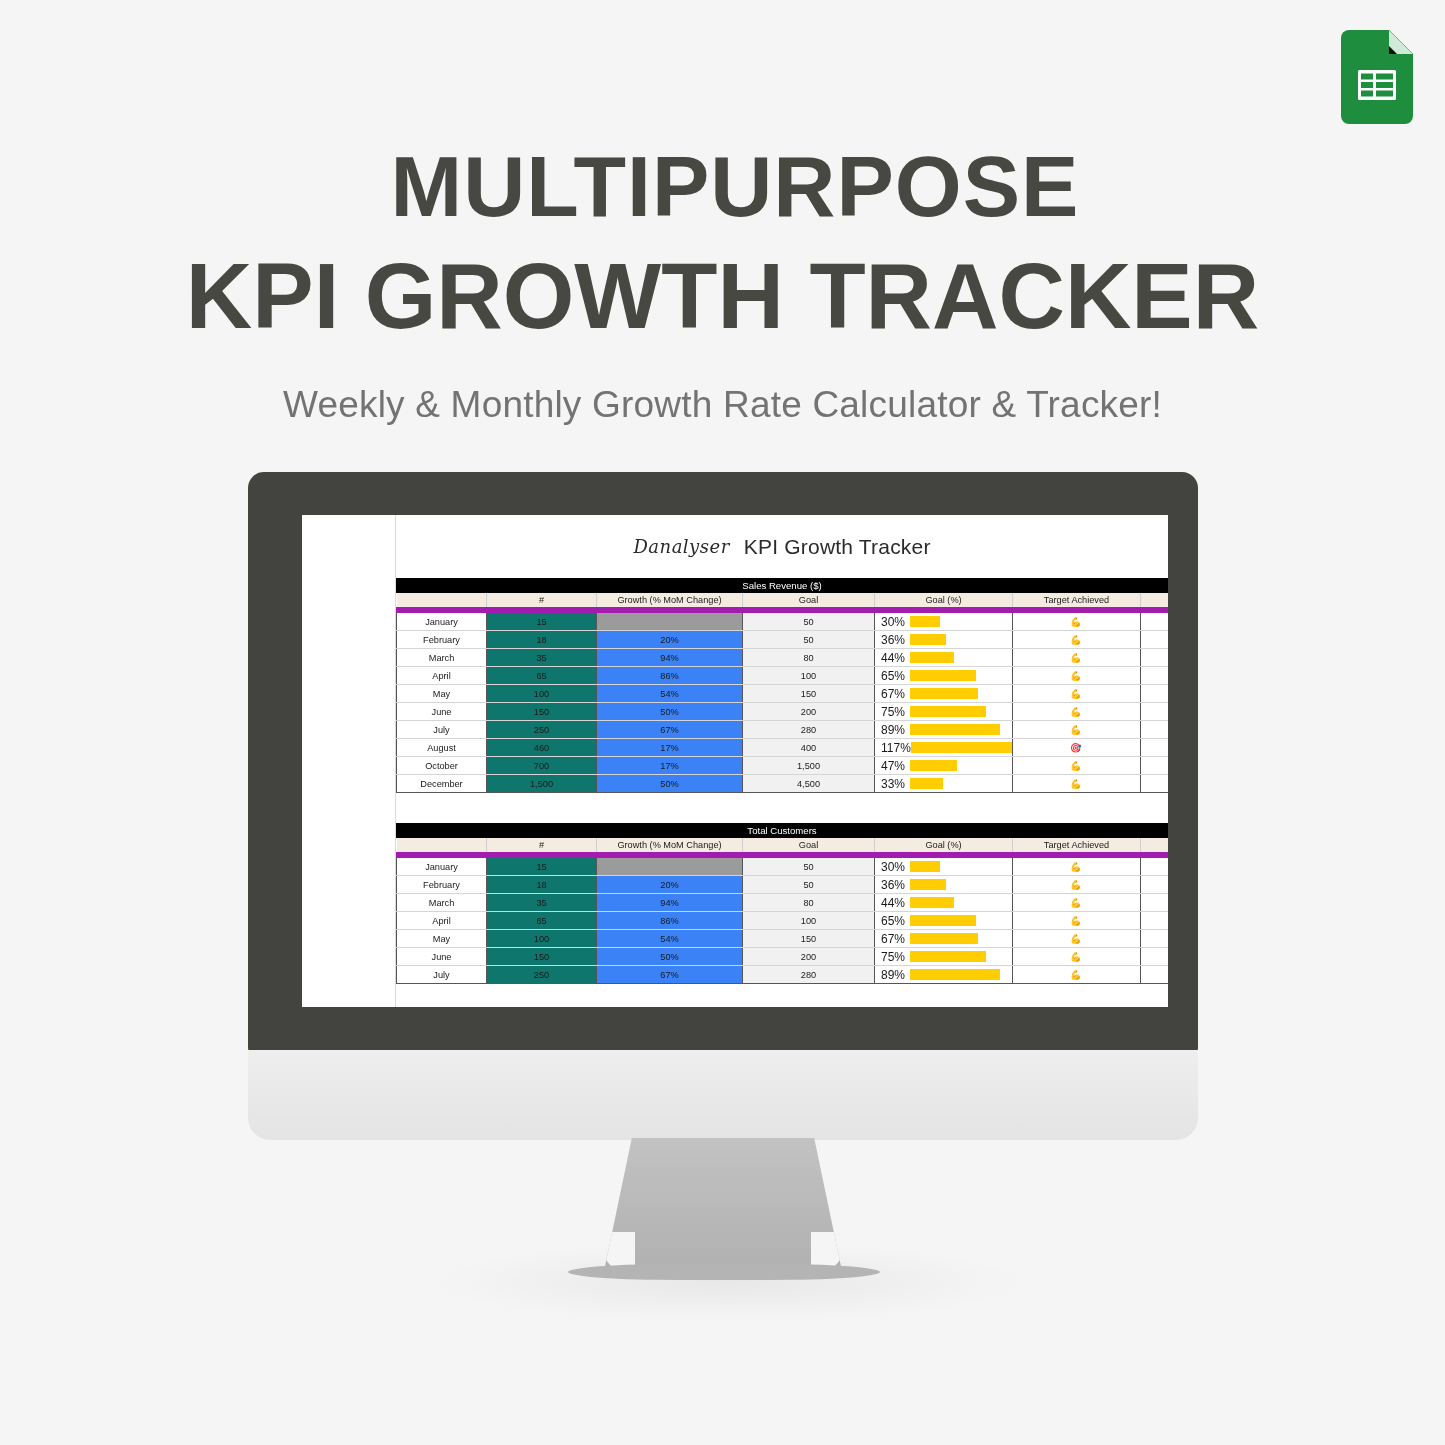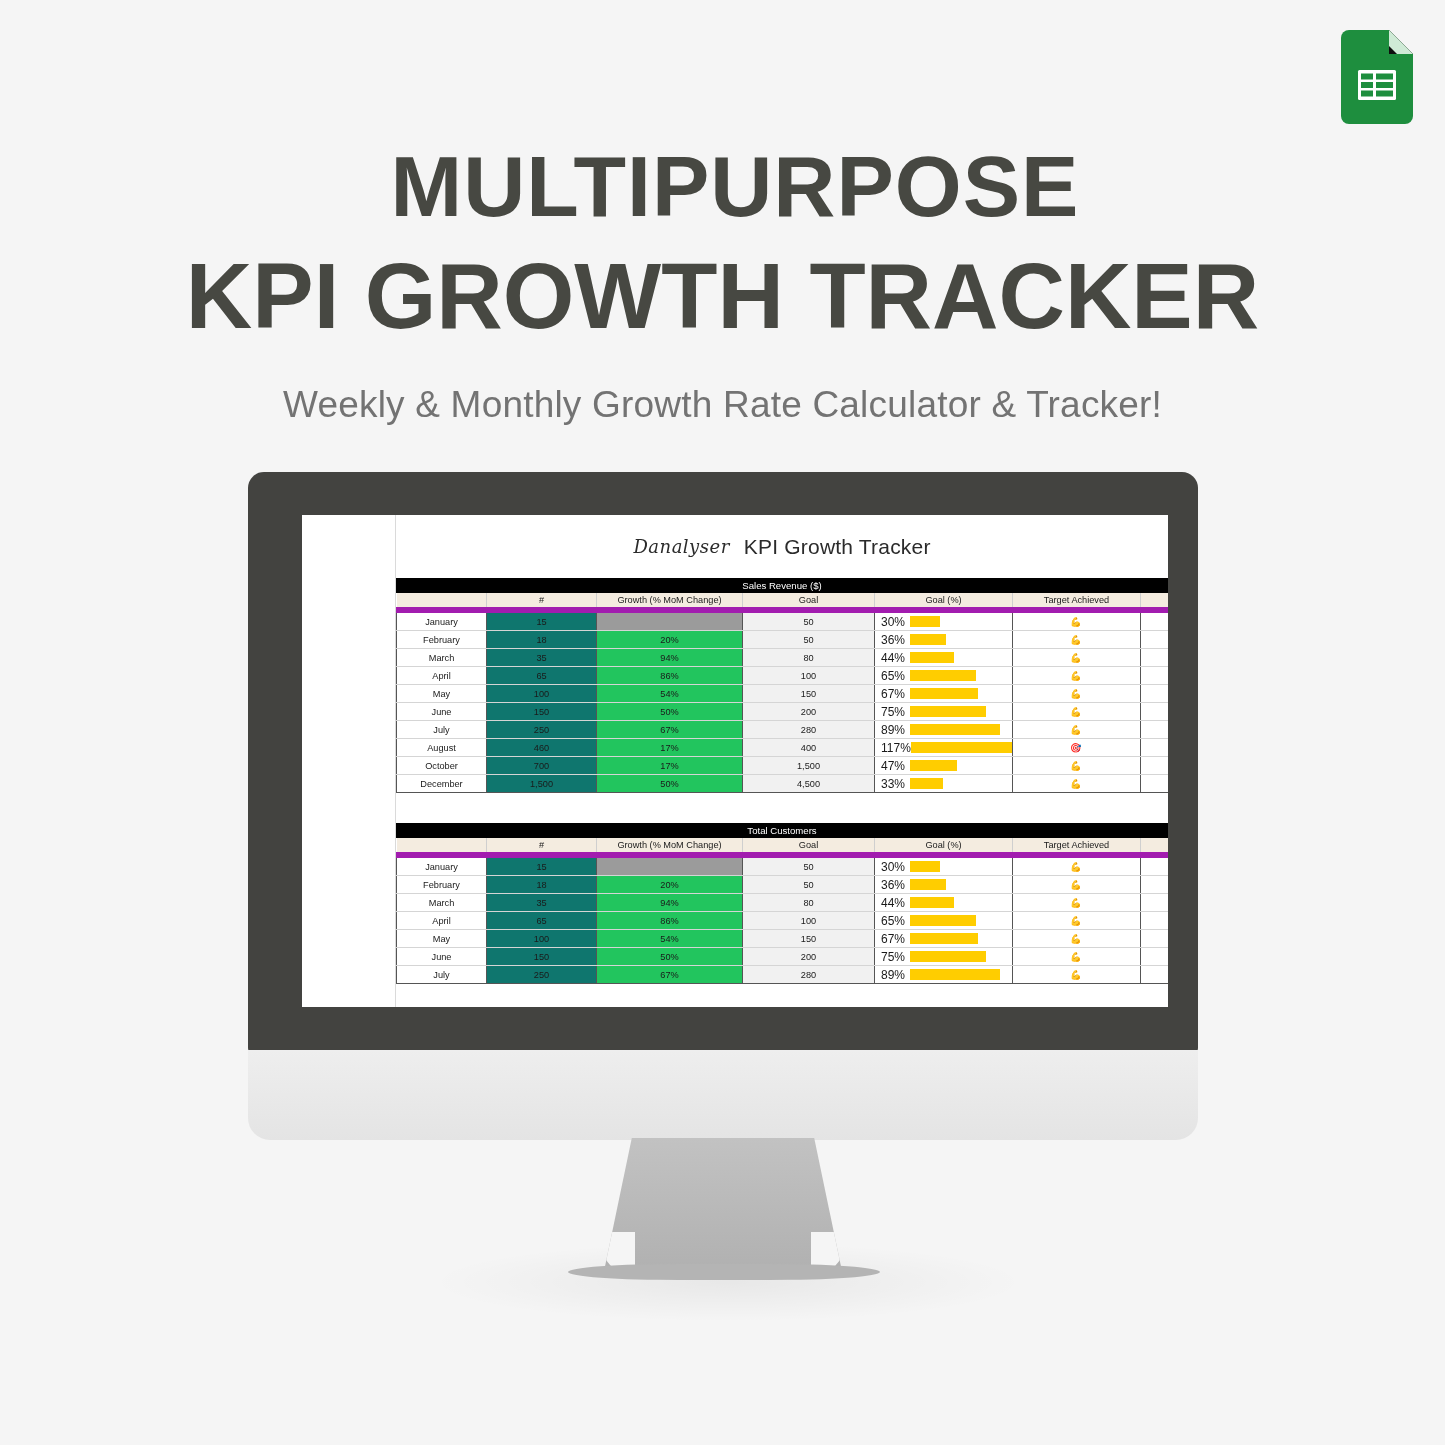--- a/index.html
+++ b/index.html
@@ -199,21 +199,21 @@
   col.c-exc   { width: 128px; }
 
   .cell-month {
     text-align: left;
     padding-left: 5px;
     background: #ffffff;
     border-right: 1px solid #555555;
     border-left: 1px solid #555555;
   }
   .cell-num  { background: #0f766e; border-right: 1px solid #555555; }
-  .cell-grow { background: #22c55e; border-right: 1px solid #555555; }
+  .cell-grow { background: #3b82f6; border-right: 1px solid #555555; }
   .cell-grow.blocked { background: #9b9b9b; }
   .cell-goal { background: #f1f1f1; border-right: 1px solid #555555; }
   .cell-pct  { background: #ffffff; border-right: 1px solid #555555; position: relative; }
   .cell-targ { background: #ffffff; border-right: 1px solid #555555; font-size: 11px; }
   .cell-exc  { background: #ffffff; border-right: 1px solid #555555; }
 
   .pct-wrap {
     display: flex;
     align-items: center;
     height: 17px;

